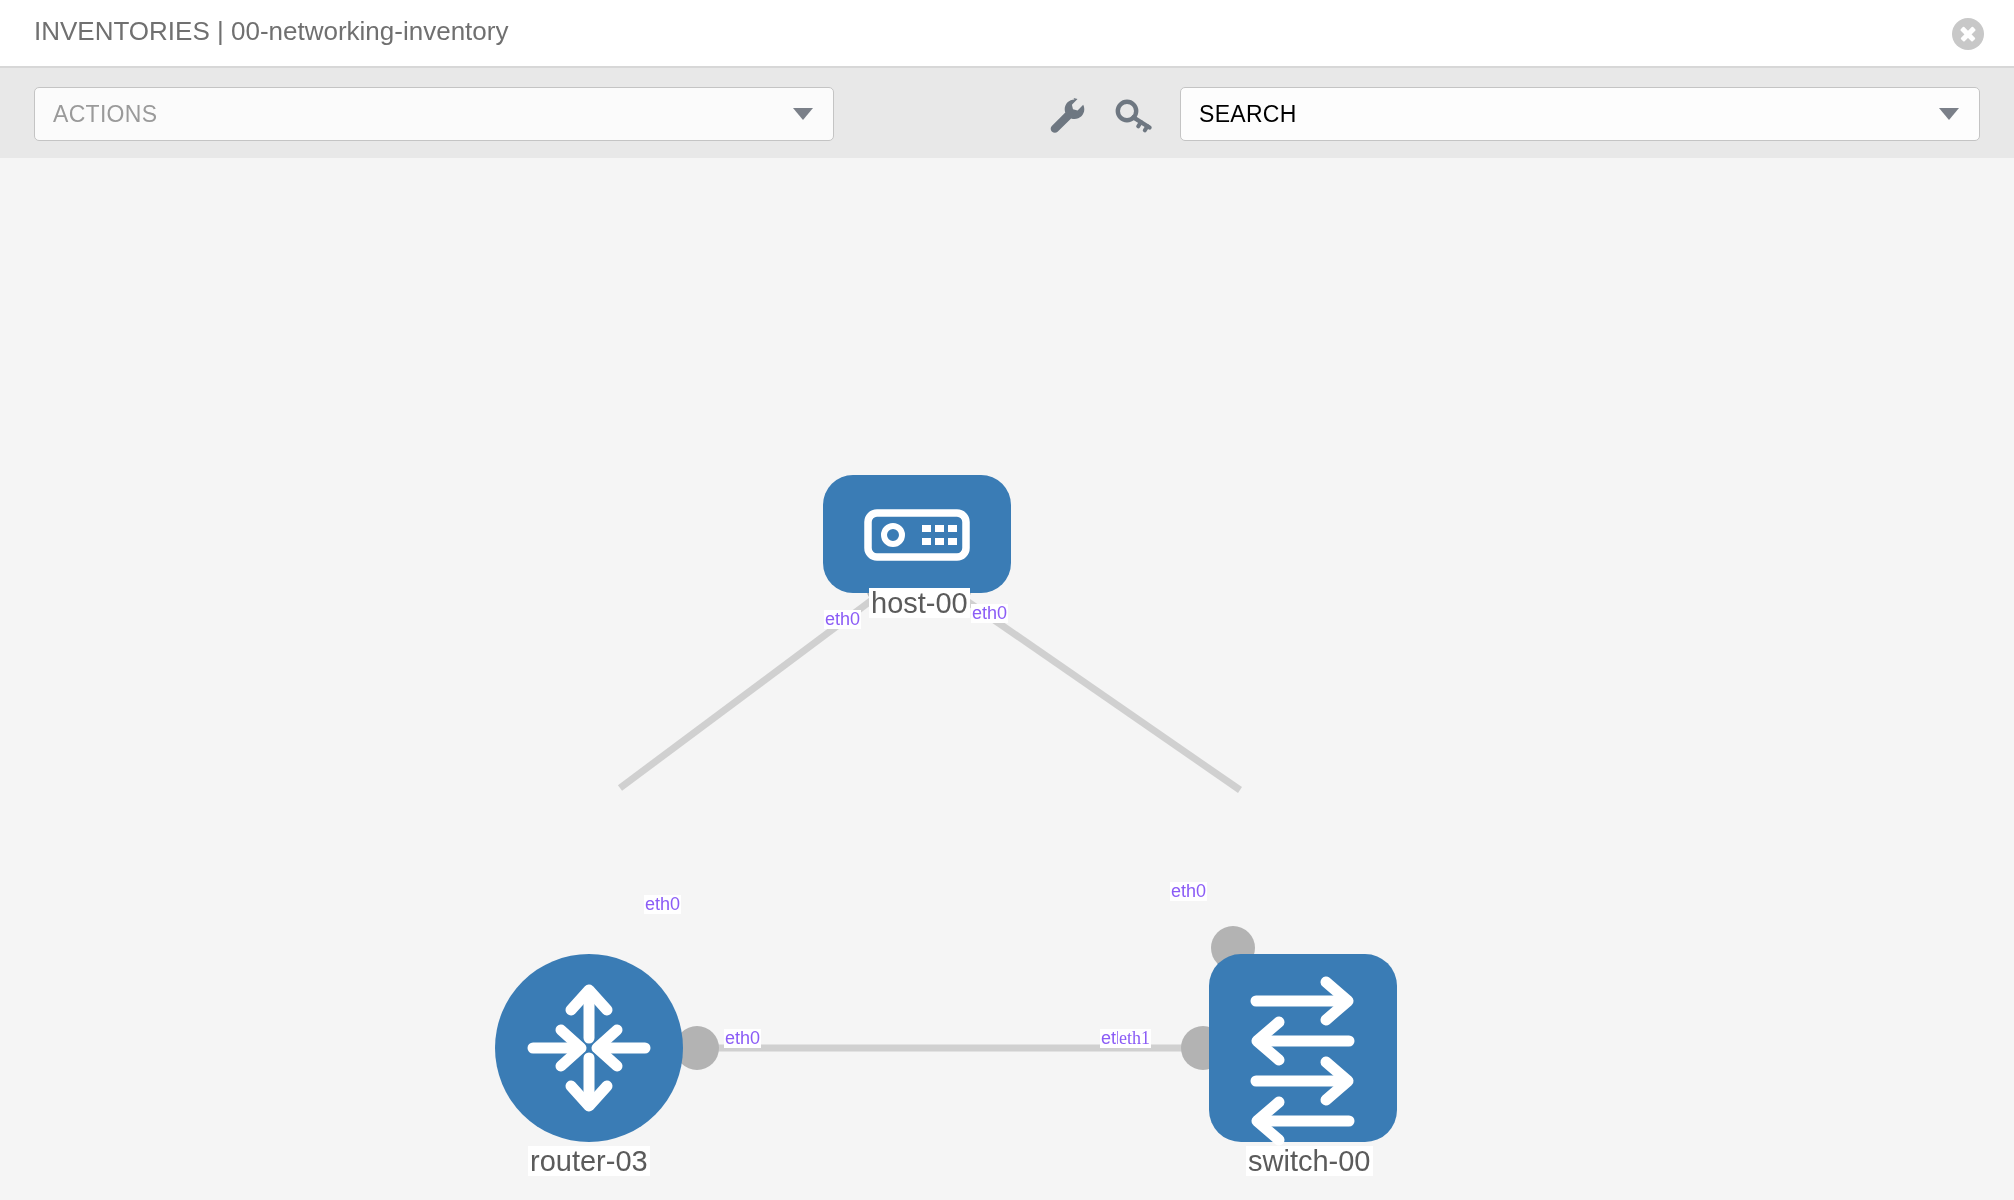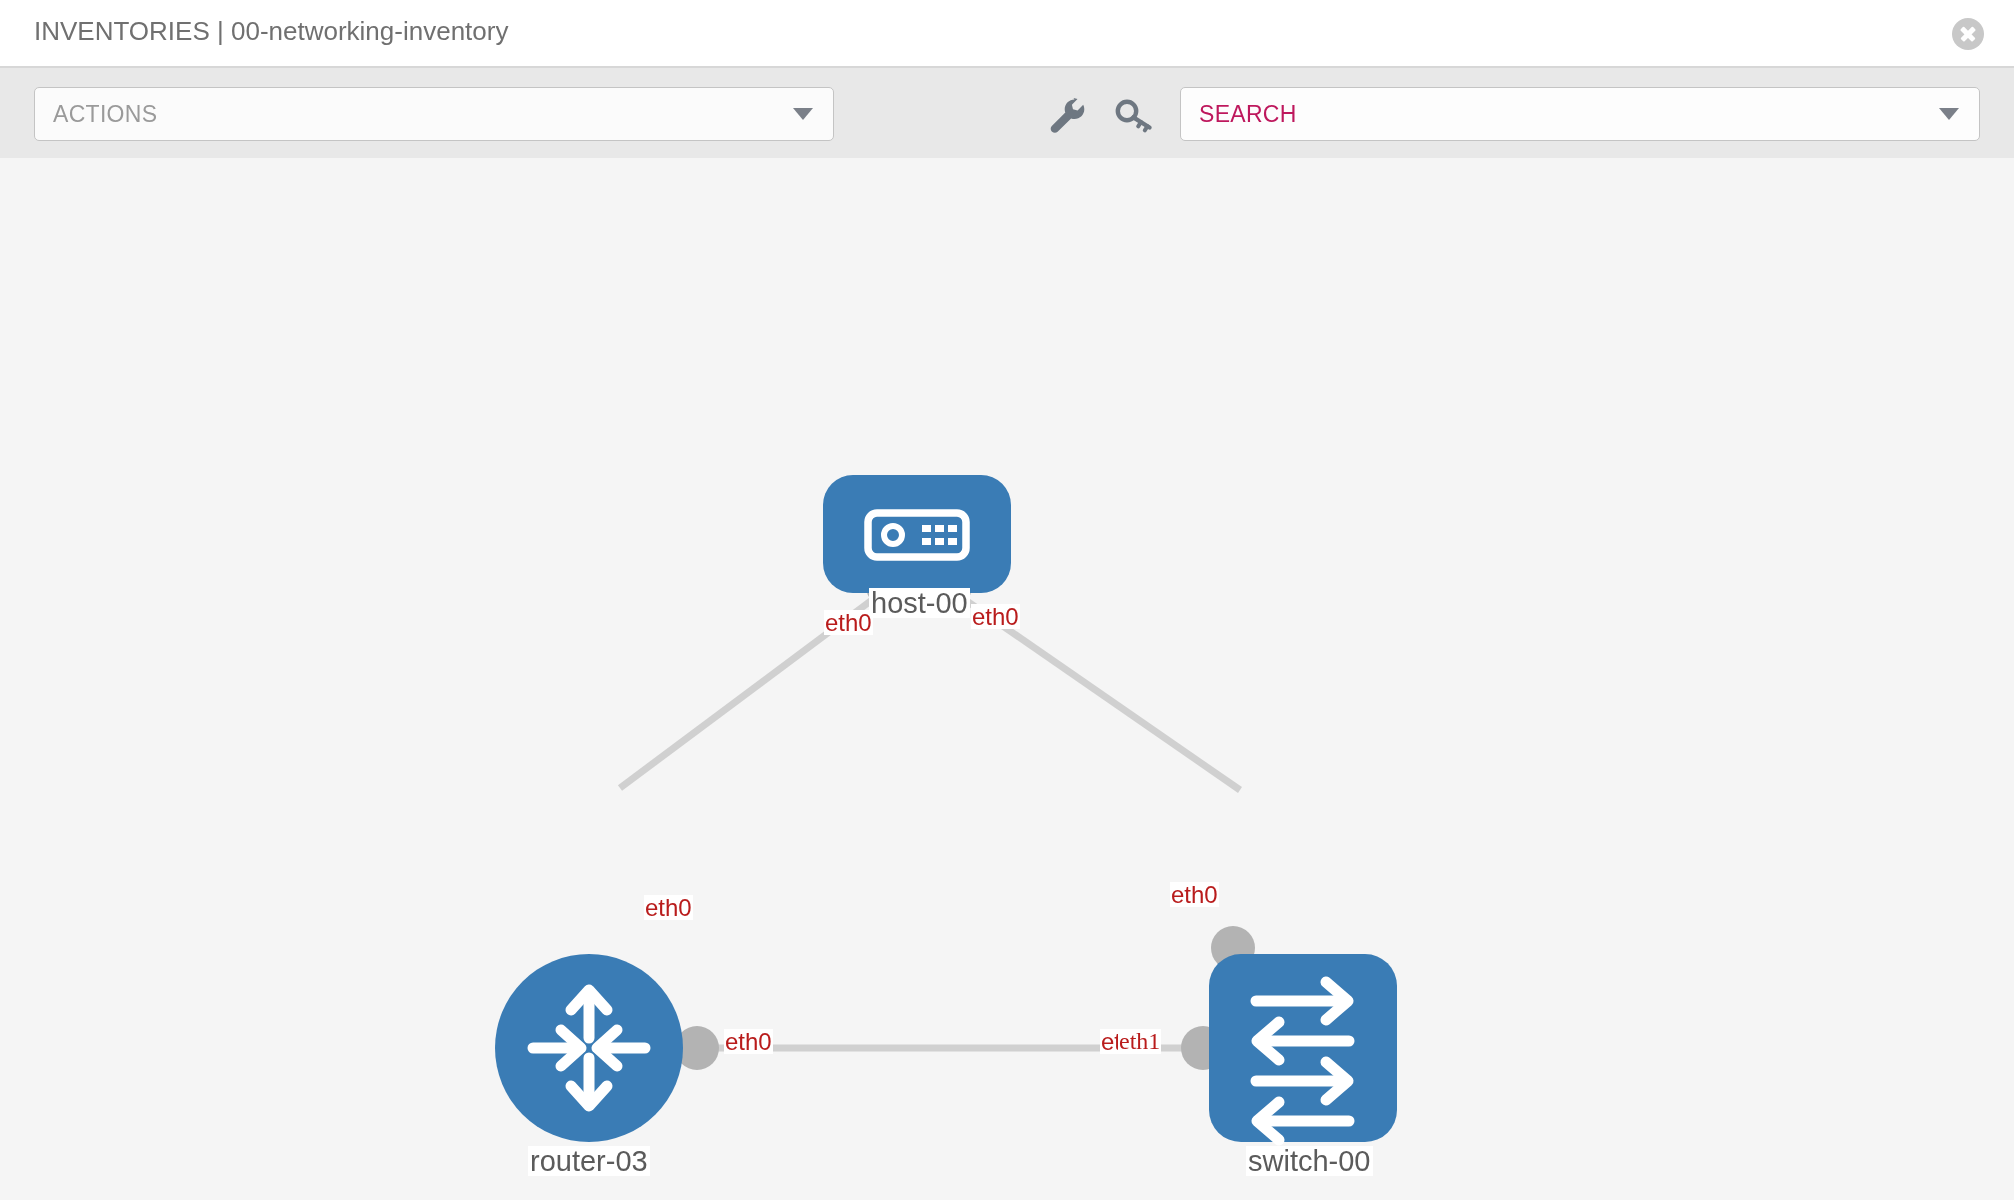--- a/index.html
+++ b/index.html
@@ -94,21 +94,21 @@
     width: 800px; height: 54px;
     background: #fdfdfd;
     border: 1px solid #c4c4c4;
     border-radius: 5px;
     cursor: text;
   }
   .search-box .label {
     position: absolute;
     left: 18px; top: 13px;
     font-size: 23px;
-    color: #be185d;
+    color: #000000;
     letter-spacing: 0.3px;
   }
 
   
   .canvas {
     position: absolute;
     left: 0; top: 158px;
     width: 2014px; height: 1042px;
     background: #f5f5f5;
     overflow: hidden;
@@ -124,22 +124,22 @@
     position: absolute;
     font-size: 29px;
     color: #5b5b5b;
     background: #ffffff;
     white-space: nowrap;
     line-height: 1.05;
     padding: 0 2px;
   }
   .iface-label {
     position: absolute;
-    font-size: 24px;
-    color: #b91c1c;
+    font-size: 18px;
+    color: #8b5cf6;
     background: #ffffff;
     white-space: nowrap;
     line-height: 1.05;
     padding: 0 1px;
   }
 </style>
 </head>
 <body>
 
 <div class="header">

